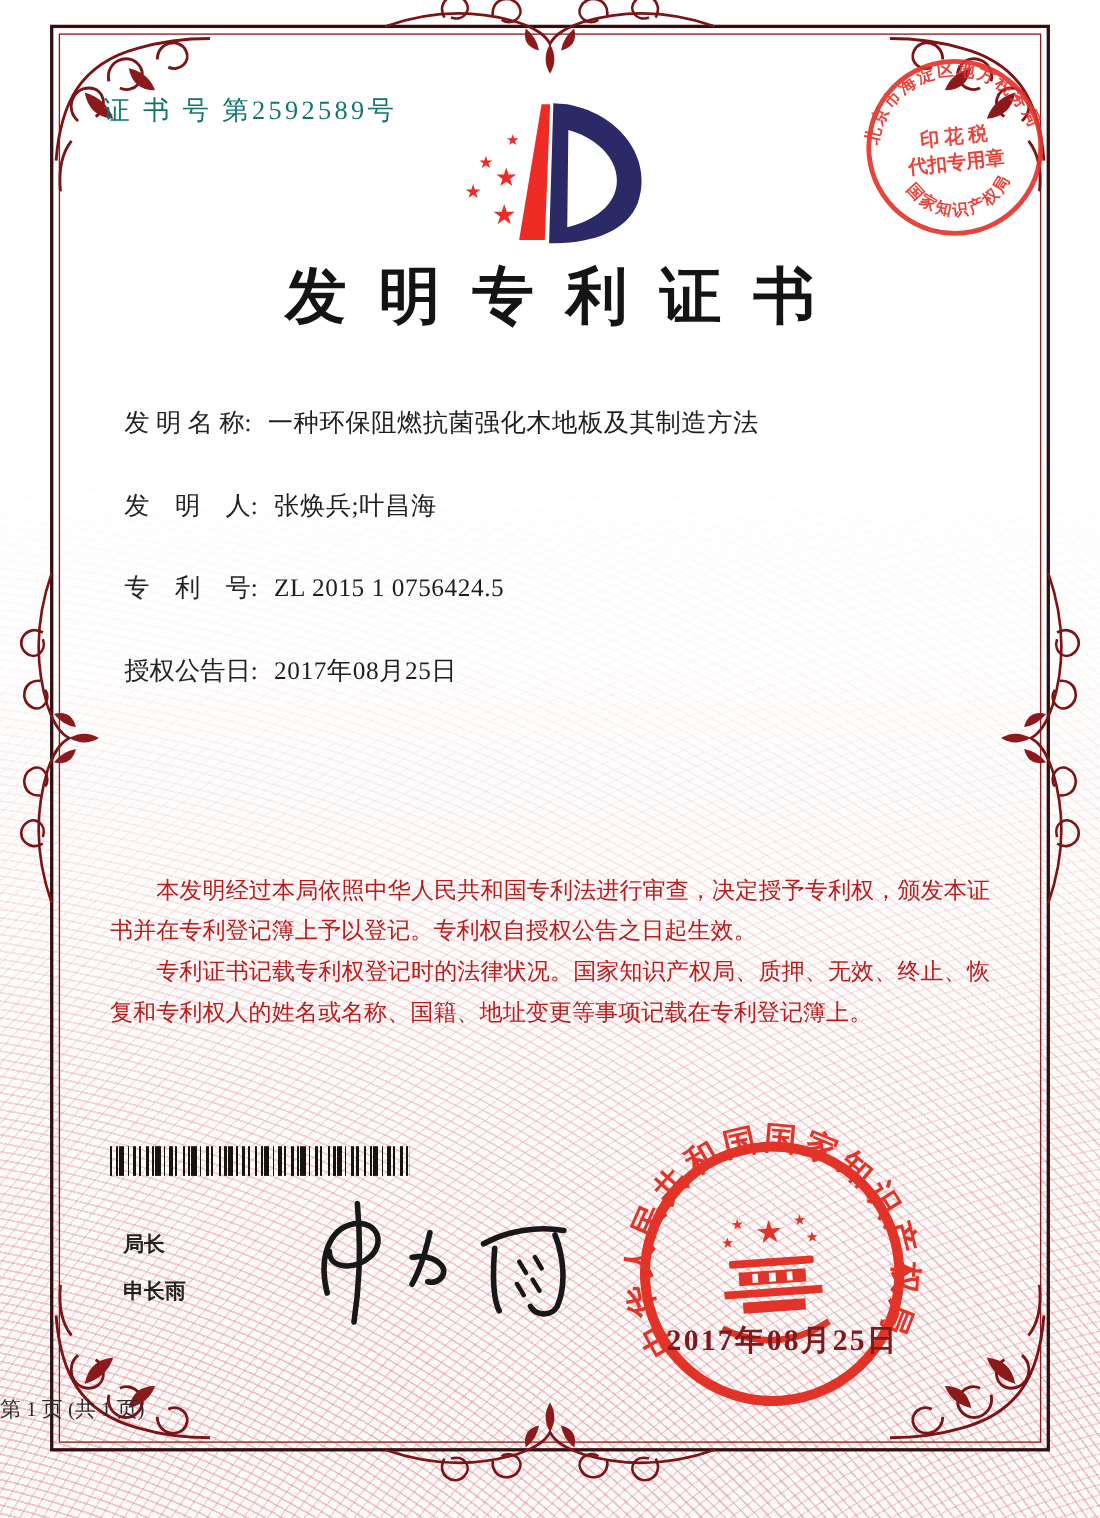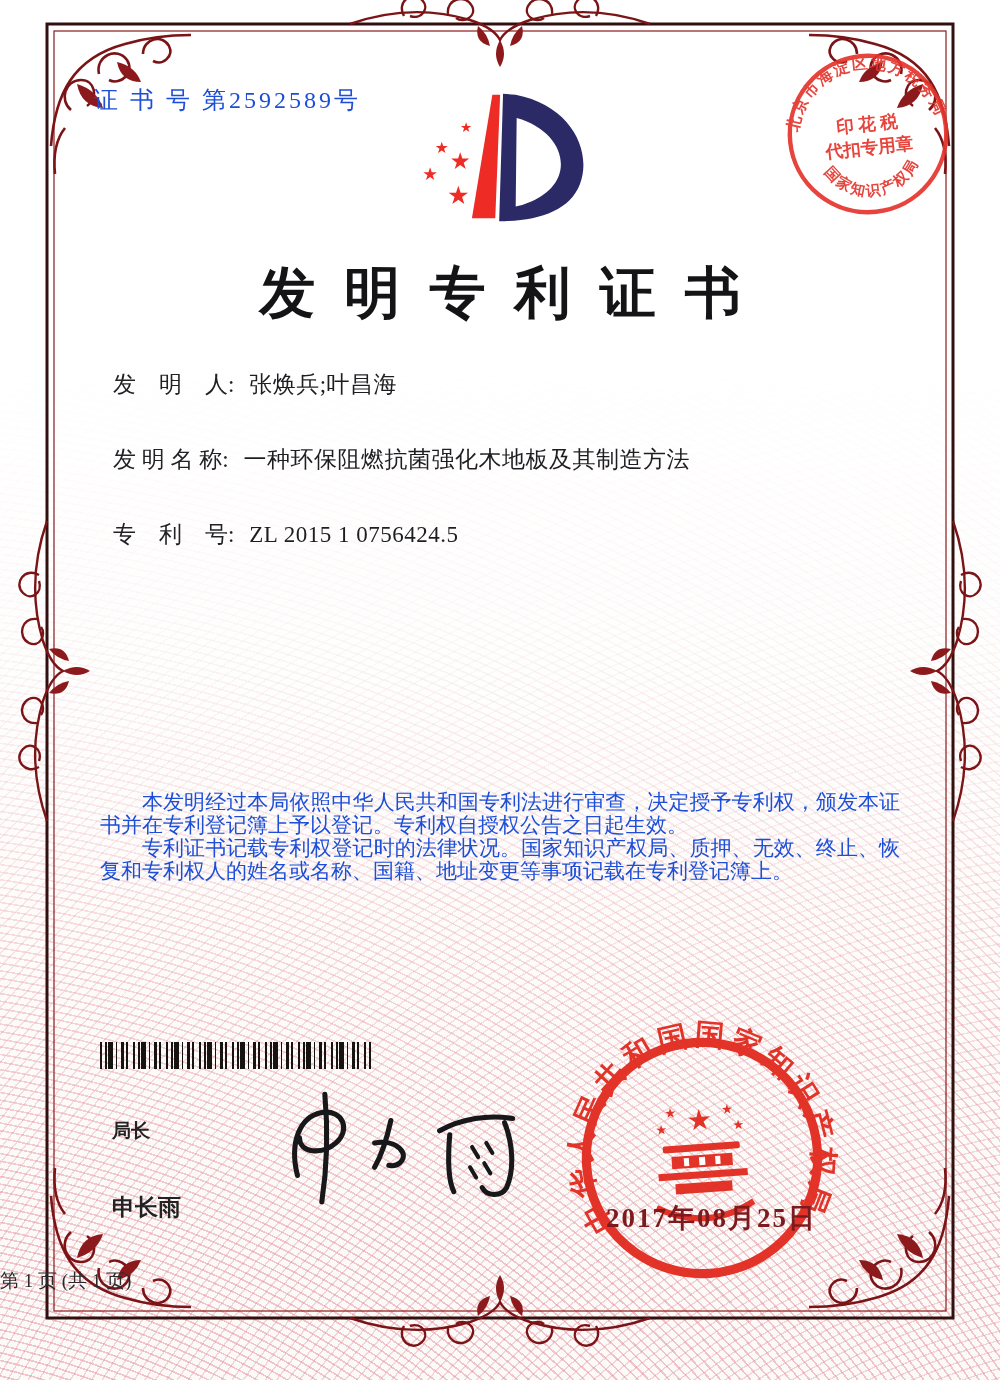--- a/index.html
+++ b/index.html
@@ -14,44 +14,44 @@
   .waves{
     background:
       repeating-radial-gradient(circle at -20% 160%, rgba(224,124,136,.42) 0 1.6px, rgba(255,255,255,0) 1.6px 7.5px),
       repeating-radial-gradient(circle at 120% 150%, rgba(224,124,136,.30) 0 1.4px, rgba(255,255,255,0) 1.4px 9px);
   }
   .waves-fade{
     background:linear-gradient(180deg,#fff 0%,#fff 26%,rgba(255,255,255,.88) 44%,
       rgba(255,255,255,.60) 58%,rgba(255,255,255,.22) 74%,rgba(255,255,255,0) 92%);
   }
   
-  .cert-no{position:absolute;left:94px;top:84px;font-size:24px;letter-spacing:3px;color:#1d4ed8;}
+  .cert-no{position:absolute;left:94px;top:84px;font-size:24px;letter-spacing:3px;color:#0f766e;}
   .logo{position:absolute;left:398px;top:78px;width:214px;height:158px;}
   .tax-stamp{position:absolute;left:782px;top:48px;width:172px;height:172px;transform:rotate(-6deg);opacity:.92;}
   .title{
     position:absolute;left:0;right:0;top:232px;text-align:center;
-    font-size:56px;font-weight:700;letter-spacing:.52em;text-indent:.52em;color:#141417;margin-top:24px;
+    font-size:56px;font-weight:700;letter-spacing:.52em;text-indent:.52em;color:#141417;
   }
   .fields{position:absolute;left:113px;top:372px;width:800px;}
   .field-row{margin:0 0 50px 0;font-size:23px;line-height:25px;white-space:nowrap;}
   .field-label{color:#222226;margin-right:9px;}
   .field-value{color:#1e1e22;letter-spacing:.5px;}
   .paras{position:absolute;left:100px;top:791px;width:800px;}
-  .paras p{margin:0;font-size:21px;line-height:23px;text-indent:2em;text-align:justify;color:#1d4ed8;}
+  .paras p{margin:0;font-size:21px;line-height:37px;text-indent:2em;text-align:justify;color:#b91c1c;}
   .barcode{
     position:absolute;left:100px;top:1042px;width:272px;height:27px;
     background:repeating-linear-gradient(90deg,
       #17130f 0 2px,transparent 2px 5px,#17130f 5px 7px,transparent 7px 8px,
       #17130f 8px 13px,transparent 13px 16px,#17130f 16px 17px,transparent 17px 21px,
       #17130f 21px 24px,transparent 24px 26px,#17130f 26px 28px,transparent 28px 33px);
   }
   .signer-title{position:absolute;left:112px;top:1118px;font-size:19px;font-weight:700;
     font-family:"Liberation Sans","DejaVu Sans",sans-serif;color:#222;}
-  .signer-name{position:absolute;left:112px;top:1161px;font-size:23px;font-weight:700;
-    font-family:Liberation Sans, sans-serif;color:#222;margin-top:31px;}
+  .signer-name{position:absolute;left:112px;top:1161px;font-size:19px;font-weight:700;
+    font-family:Liberation Sans, sans-serif;color:#222;}
   .signature{position:absolute;left:268px;top:1082px;width:266px;height:132px;}
   .seal{position:absolute;left:560px;top:1016px;width:284px;height:284px;transform:rotate(-4deg);opacity:.95;}
   .seal-date{position:absolute;left:606px;top:1200px;font-size:27px;font-weight:700;
     color:#7c1a1d;letter-spacing:2px;}
   .footer{position:absolute;left:0;right:0;top:1268px;text-align:left;font-size:19px;color:#2a2a2d;}
 </style>
 </head>
 <body>
 
 <div class="layer waves"></div>
@@ -117,30 +117,34 @@
     <textPath href="#taxBot" startOffset="50%" text-anchor="middle">国家知识产权局</textPath>
   </text>
   <text x="88" y="84" font-size="18" font-weight="bold" fill="#e4352c" text-anchor="middle">印 花 税</text>
   <text x="88" y="108" font-size="18" font-weight="bold" fill="#e4352c" text-anchor="middle">代扣专用章</text>
 </svg>
 
 <div class="title">发明专利证书</div>
 
 <div class="fields">
   <div class="field-row">
+    <span class="field-label">发 明 名 称:</span>
+    <span class="field-value">一种环保阻燃抗菌强化木地板及其制造方法</span>
+  </div>
+  <div class="field-row">
     <span class="field-label">发　明　人:</span>
     <span class="field-value">张焕兵;叶昌海</span>
   </div>
   <div class="field-row">
-    <span class="field-label">发 明 名 称:</span>
-    <span class="field-value">一种环保阻燃抗菌强化木地板及其制造方法</span>
-  </div>
-  <div class="field-row">
     <span class="field-label">专　利　号:</span>
     <span class="field-value">ZL 2015 1 0756424.5</span>
+  </div>
+  <div class="field-row">
+    <span class="field-label">授权公告日:</span>
+    <span class="field-value">2017年08月25日</span>
   </div>
 </div>
 
 <div class="paras">
   <p>本发明经过本局依照中华人民共和国专利法进行审查，决定授予专利权，颁发本证书并在专利登记簿上予以登记。专利权自授权公告之日起生效。</p>
   <p>专利证书记载专利权登记时的法律状况。国家知识产权局、质押、无效、终止、恢复和专利权人的姓名或名称、国籍、地址变更等事项记载在专利登记簿上。</p>
 </div>
 
 <div class="barcode"></div>
 

